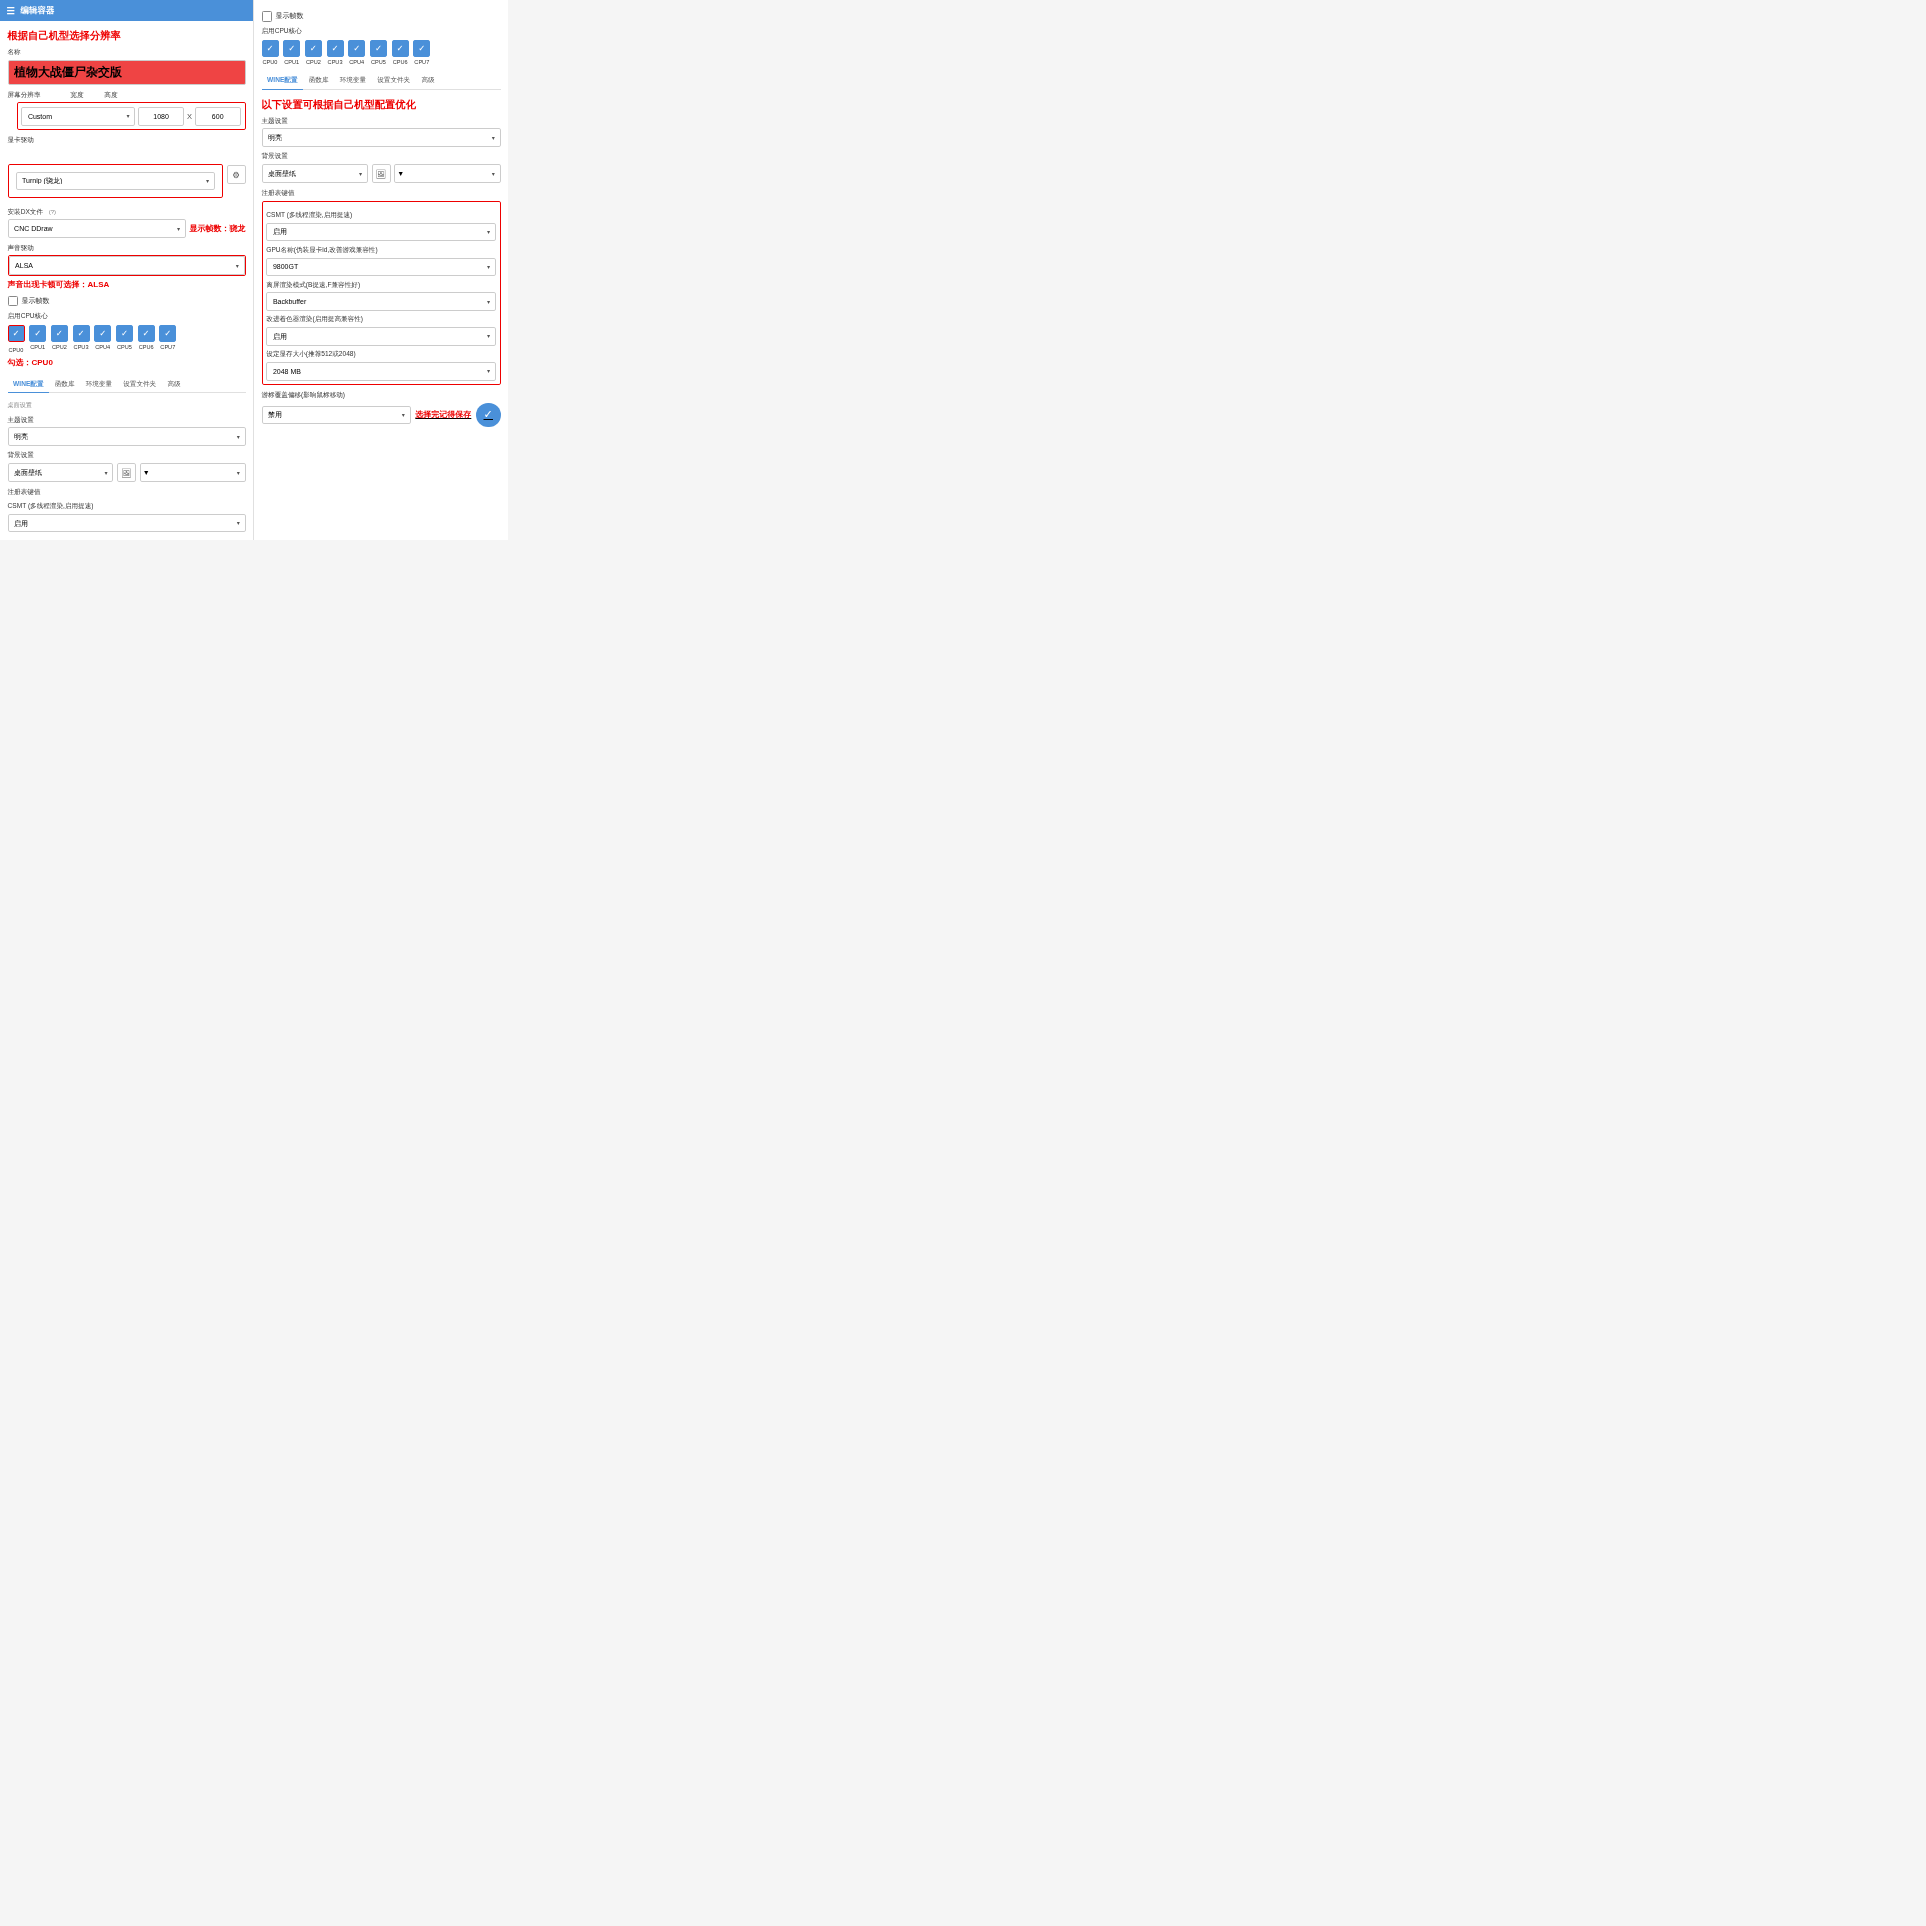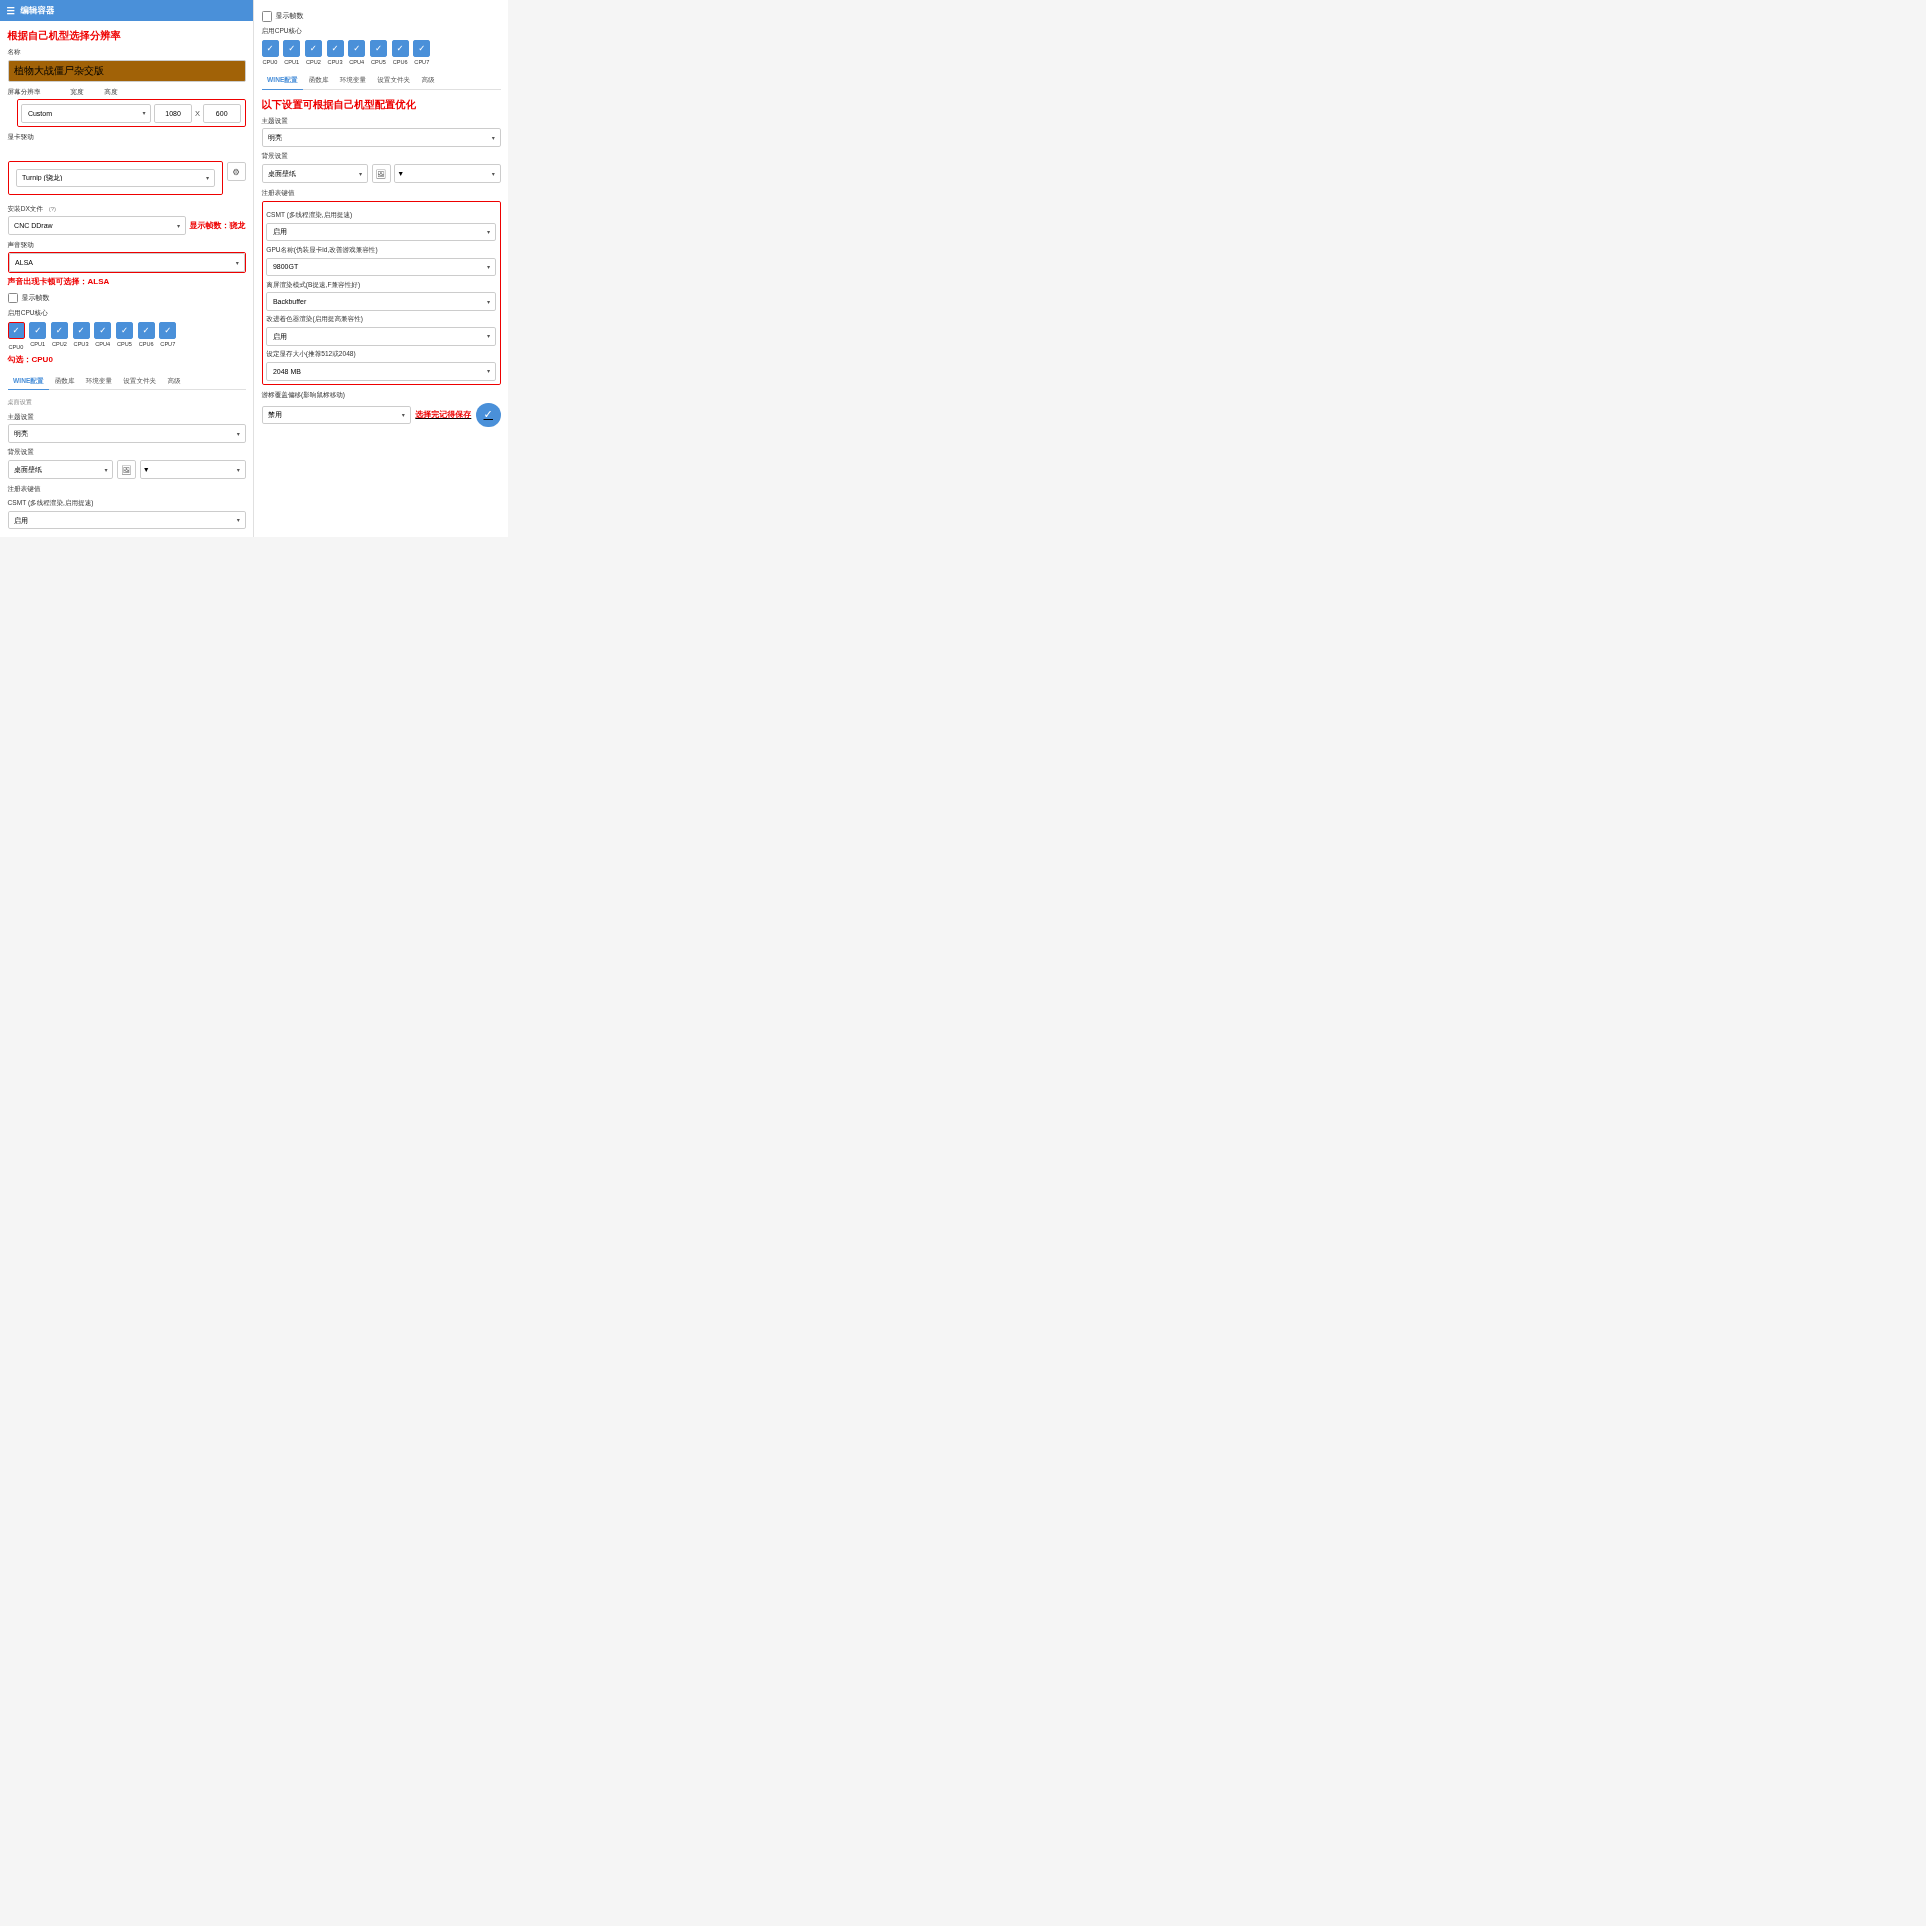--- a/index.html
+++ b/index.html
@@ -49,23 +49,24 @@
       font-size: 6.6px;
       color: #333;
       margin-bottom: 2.8px;
       margin-top: 5.6px;
     }
     .text-input {
       width: 100%;
       border: 0.5px solid #ccc;
       border-radius: 1.9px;
       padding: 4.7px 5.6px;
-      font-size: 10px;
-      background: #a16207;
+      font-size: 12px;
+      background: #ef4444;
       outline: none;
+      font-weight: bold;
     }
     .select-row {
       display: flex;
       align-items: center;
       gap: 3.8px;
     }
     .select-field {
       flex: 1;
       border: 0.5px solid #ccc;
       border-radius: 1.9px;
@@ -119,21 +120,21 @@
     .resolution-row {
       display: flex;
       align-items: center;
       gap: 2.8px;
       margin-left: 9px;
     }
     .resolution-select {
       flex: 2;
     }
     .resolution-input {
-      width: 38px;
+      width: 46px;
       border: 0.5px solid #ccc;
       border-radius: 1.9px;
       padding: 4.7px 3.8px;
       font-size: 7px;
       text-align: center;
     }
     .x-label {
       font-size: 7.5px;
       color: #555;
     }

